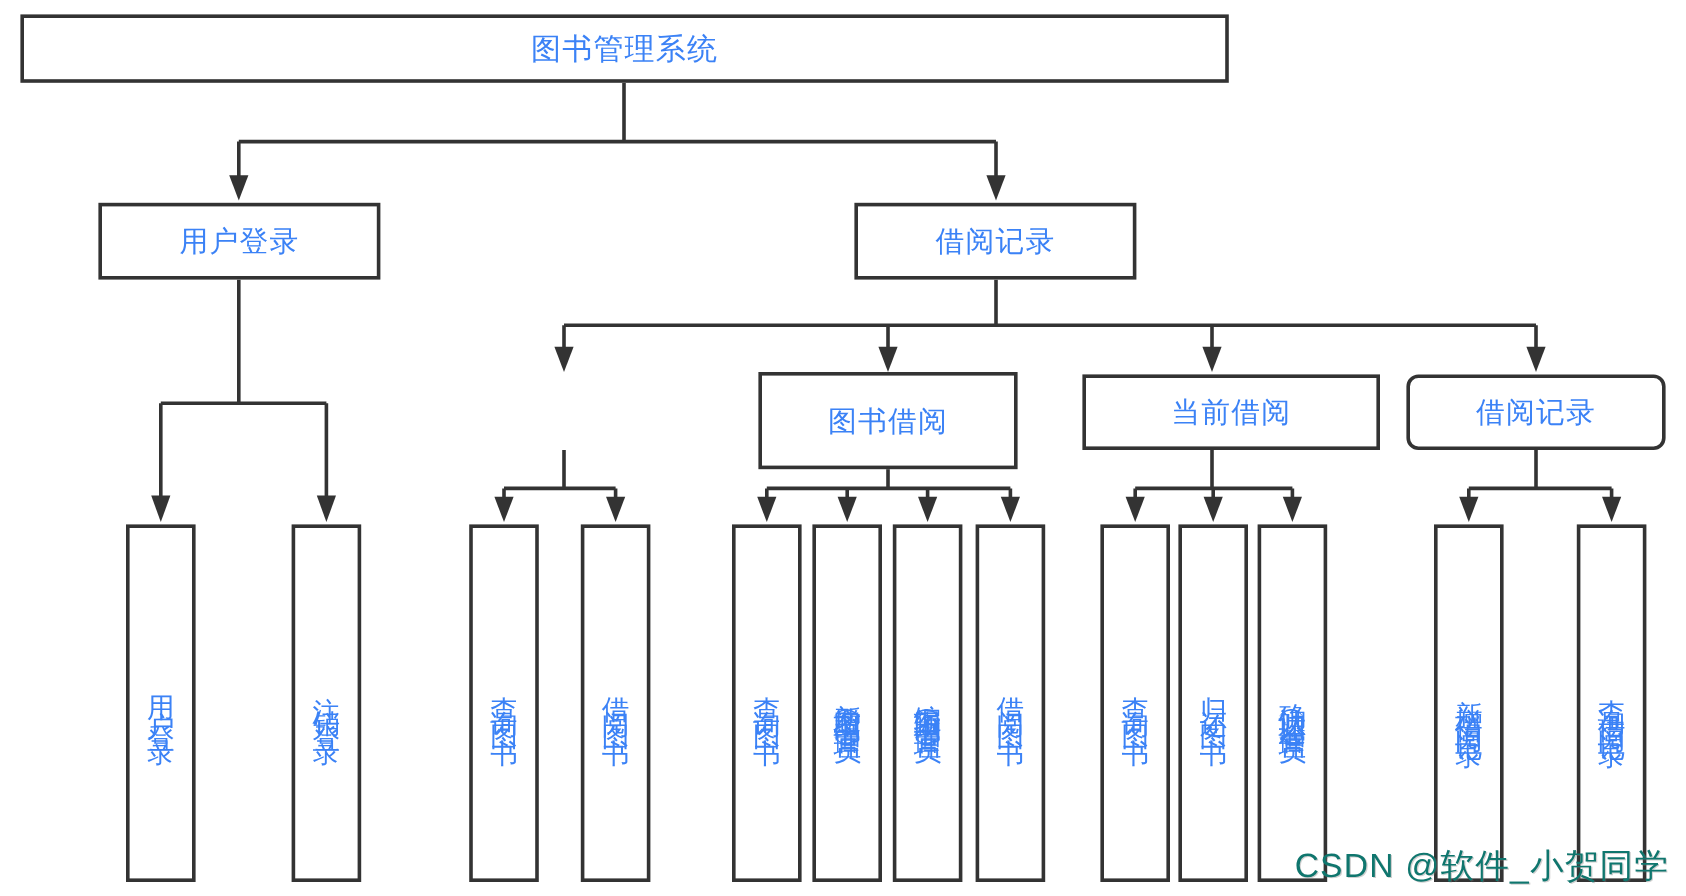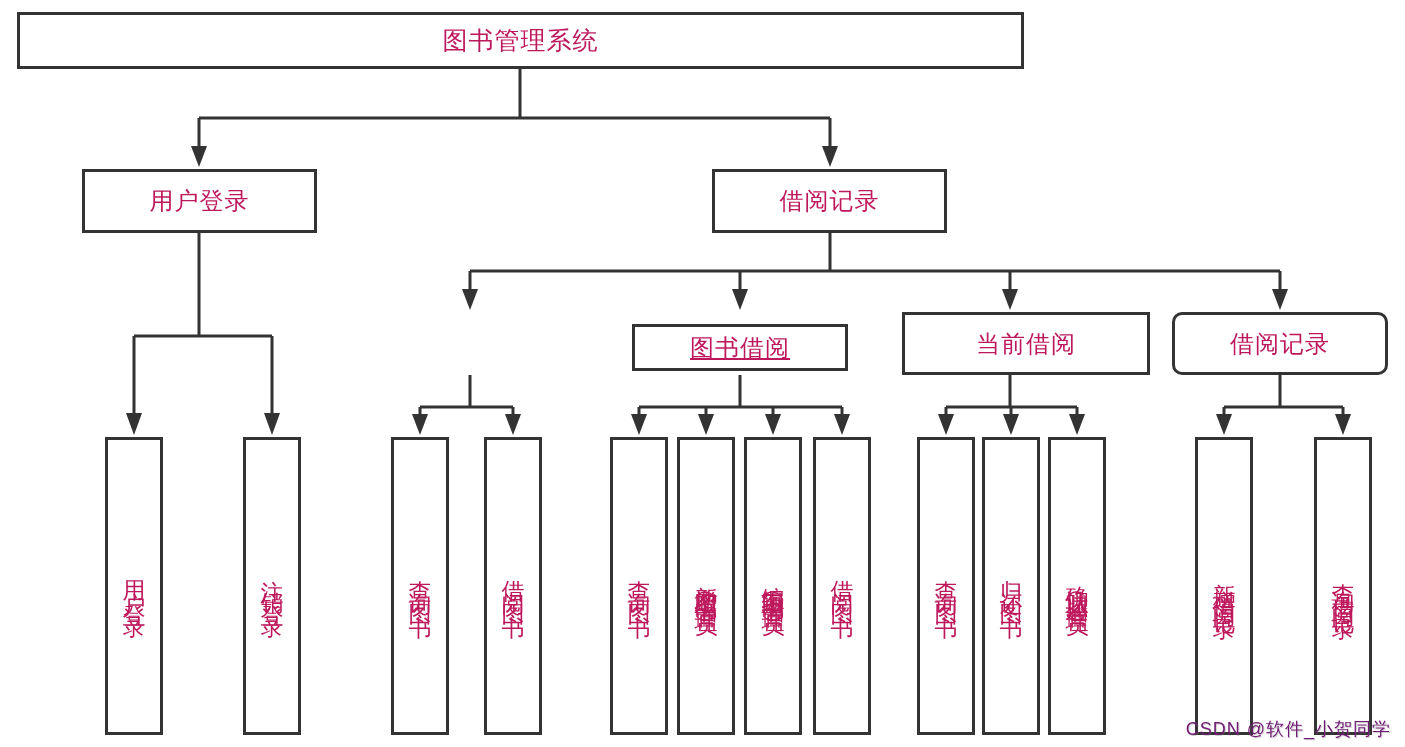--- a/index.html
+++ b/index.html
@@ -18,43 +18,43 @@
     position: absolute; left: 0; top: 0;
     width: 1405px; height: 747px;
   }
   .box {
     position: absolute;
     background: #ffffff;
     border: 3px solid #333333;
     display: flex;
     align-items: center;
     justify-content: center;
-    color: #be185d;
+    color: #3b82f6;
     font-size: 24px;
     letter-spacing: 1px;
     text-align: center;
     z-index: 2;
   }
   .root  { font-size: 25px; }
   .leaf  { width: 58px; top: 437px; height: 298px; }
   .leaf .vtext {
     writing-mode: vertical-rl;
     text-orientation: mixed;
     font-size: 23px;
     letter-spacing: 12px;
     line-height: 1;
     white-space: nowrap;
   }
   .leaf .vtext.len6 { letter-spacing: 7px; }
   .leaf .vtext.len9 { letter-spacing: 4px; }
   #watermark {
     position: absolute;
     right: 14px; bottom: 6px;
-    font-size: 18px;
-    color: #701a75;
+    font-size: 28px;
+    color: #0f766e;
     letter-spacing: 1px;
     z-index: 5;
     text-shadow: 1px 1px 0 rgba(120,120,120,0.35);
     margin-left: 12px;
   }
 </style>
 </head>
 <body>
 
 <div id="canvas">
@@ -104,21 +104,21 @@
       <polygon points="1216,414 1232,414 1224,435"></polygon>
       <polygon points="1335,414 1351,414 1343,435"></polygon>
     </g>
   </svg>
 
   <div class="box root" style="left:17px; top:12px; width:1007px; height:57px;">图书管理系统</div>
 
   <div class="box" style="left:82px; top:169px; width:235px; height:64px;">用户登录</div>
   <div class="box" style="left:712px; top:169px; width:235px; height:64px;">借阅记录</div>
 
-  <div class="box" style="left:632px; top:324px; width:216px; height:47px;text-decoration:underline;">图书借阅</div>
+  <div class="box" style="left:632px; top:310px; width:216px; height:81px;">图书借阅</div>
   <div class="box" style="left:902px; top:312px; width:248px; height:63px;">当前借阅</div>
   <div class="box" style="left:1172px; top:312px; width:216px; height:63px;border-radius:10px;">借阅记录</div>
 
   <div class="box leaf" style="left:105px;">
     <span class="vtext">用户登录</span>
   </div>
   <div class="box leaf" style="left:243px;">
     <span class="vtext">注销登录</span>
   </div>
 

